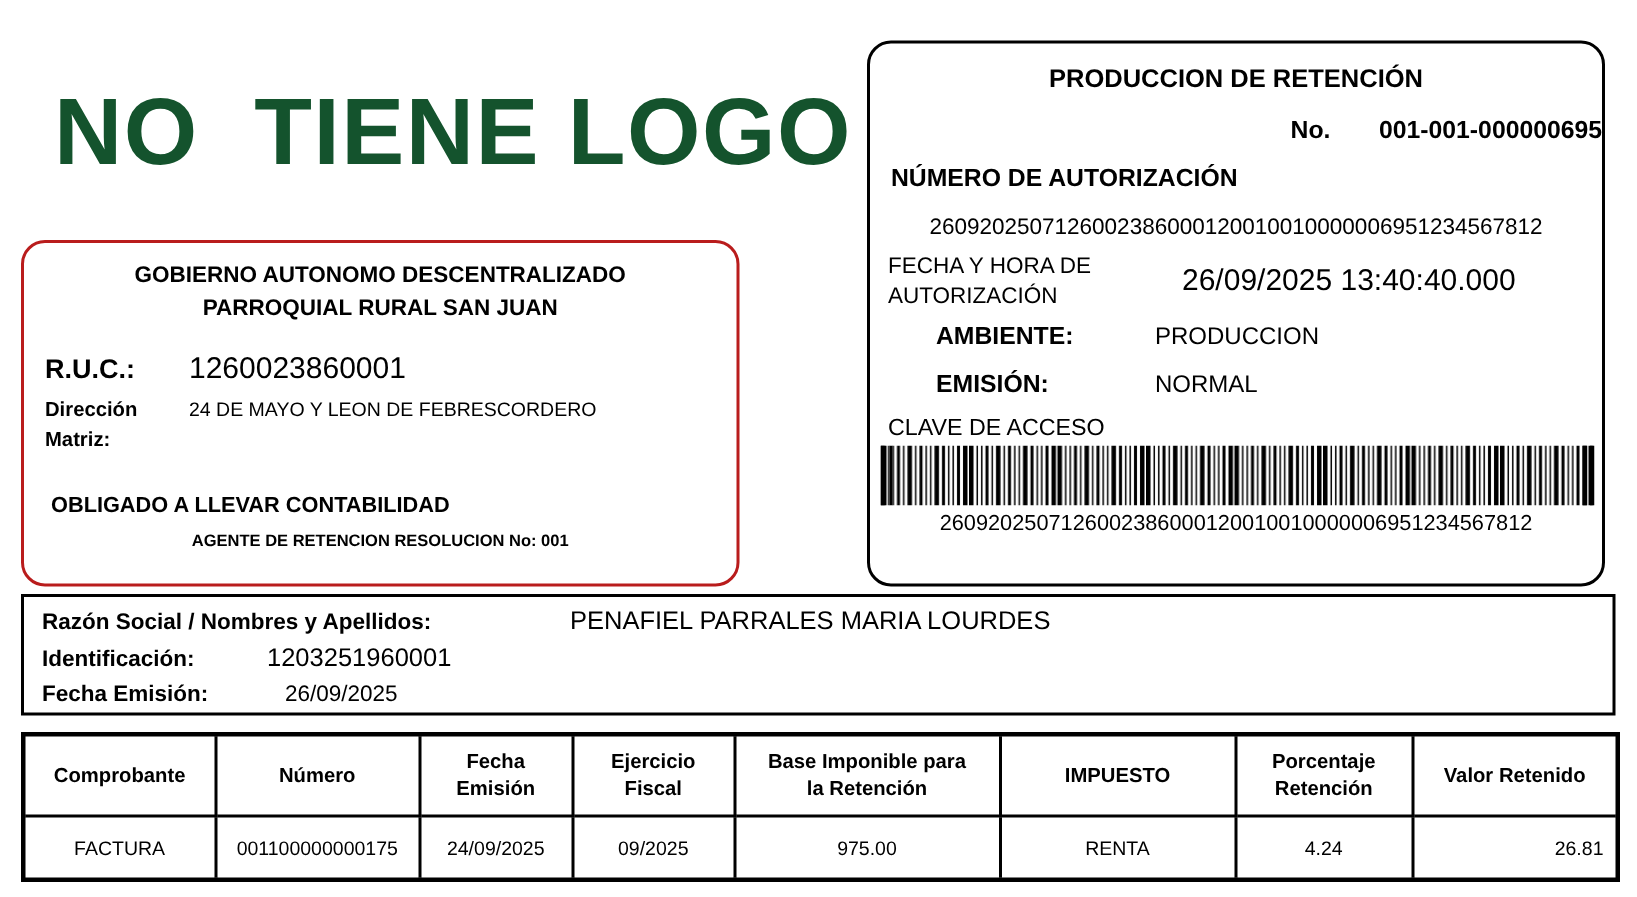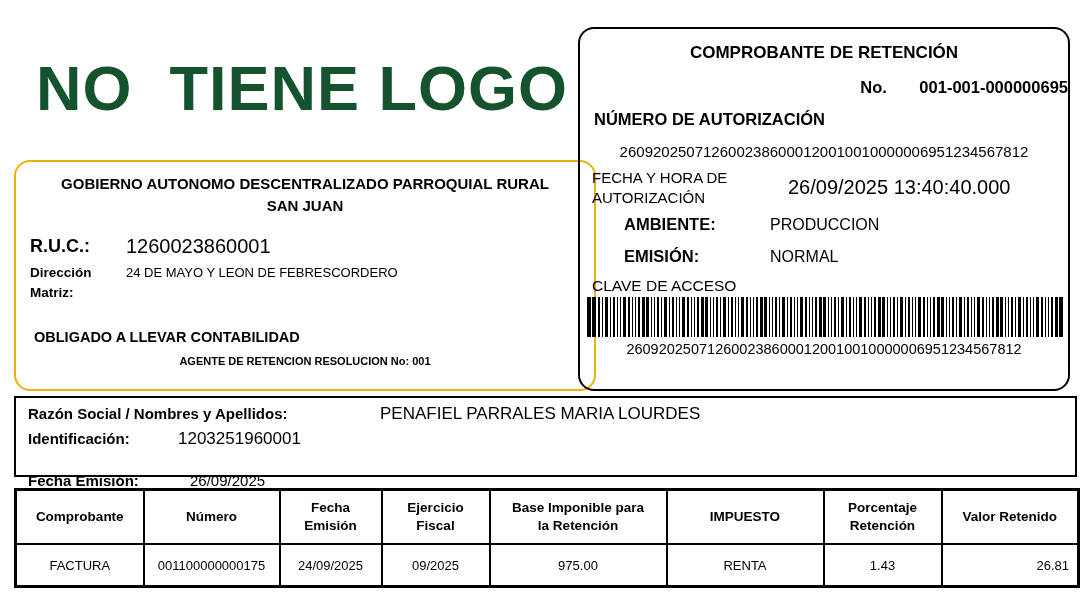--- a/index.html
+++ b/index.html
@@ -22,23 +22,23 @@
     font-weight: bold;
     white-space: pre;
     letter-spacing: 1px;
   }
 
   
   .emitter-box {
     position: absolute;
     left: 14px;
     top: 160px;
-    width: 582px;
+    width: 479px;
     height: 231px;
-    border: 2px solid #eab308;
+    border: 2px solid #b91c1c;
     border-radius: 16px;
     box-sizing: border-box;
   }
   .emitter-name {
     margin-top: 11px;
     padding: 0 45px;
     text-align: center;
     font-weight: bold;
     font-size: 15px;
     line-height: 1.45;
@@ -132,21 +132,21 @@
     width: 1063px;
     height: 81px;
     border: 2px solid #000;
     box-sizing: border-box;
     padding: 6px 0 0 12px;
   }
   .cb-row { display: flex; align-items: baseline; height: 25px; }
   .cb-label { font-weight: bold; font-size: 15px; }
   .cb-row1 .cb-label { width: 352px; }
   .cb-row2 .cb-label { width: 150px; }
-  .cb-row3 .cb-label { width: 162px; margin-top: 18px; }
+  .cb-row3 .cb-label { width: 162px; }
   .cb-value { font-size: 17px; }
   .cb-row3 .cb-value { font-size: 15px; }
 
   
   .detail-table {
     position: absolute;
     left: 14px;
     top: 488px;
     width: 1063px;
     border-collapse: collapse;
@@ -186,21 +186,21 @@
     </div>
     <div class="dir-row">
       <span class="dir-label">Dirección Matriz:</span>
       <span class="dir-value">24 DE MAYO Y LEON DE FEBRESCORDERO</span>
     </div>
     <div class="obligado">OBLIGADO A LLEVAR CONTABILIDAD</div>
     <div class="agente">AGENTE DE RETENCION RESOLUCION No: 001</div>
   </div>
 
   <div class="receipt-box">
-    <div class="rb-title">COMPROBANTE DE RETENCIÓN</div>
+    <div class="rb-title">PRODUCCION DE RETENCIÓN</div>
     <div class="rb-no-row">
       <span class="rb-no-label">No.</span>
       <span class="rb-no-value">001-001-000000695</span>
     </div>
     <div class="rb-auth-label">NÚMERO DE AUTORIZACIÓN</div>
     <div class="rb-auth-number">2609202507126002386000120010010000006951234567812</div>
     <div class="rb-fecha-row">
       <span class="rb-fecha-label">FECHA Y HORA DE AUTORIZACIÓN</span>
       <span class="rb-fecha-value">26/09/2025 13:40:40.000</span>
     </div>
@@ -286,19 +286,19 @@
       </tr>
     </thead>
     <tbody>
       <tr>
         <td>FACTURA</td>
         <td>001100000000175</td>
         <td>24/09/2025</td>
         <td>09/2025</td>
         <td>975.00</td>
         <td>RENTA</td>
-        <td>1.43</td>
+        <td>4.24</td>
         <td class="align-right">26.81</td>
       </tr>
     </tbody>
   </table>
 
 </div>
 
 </body></html>

